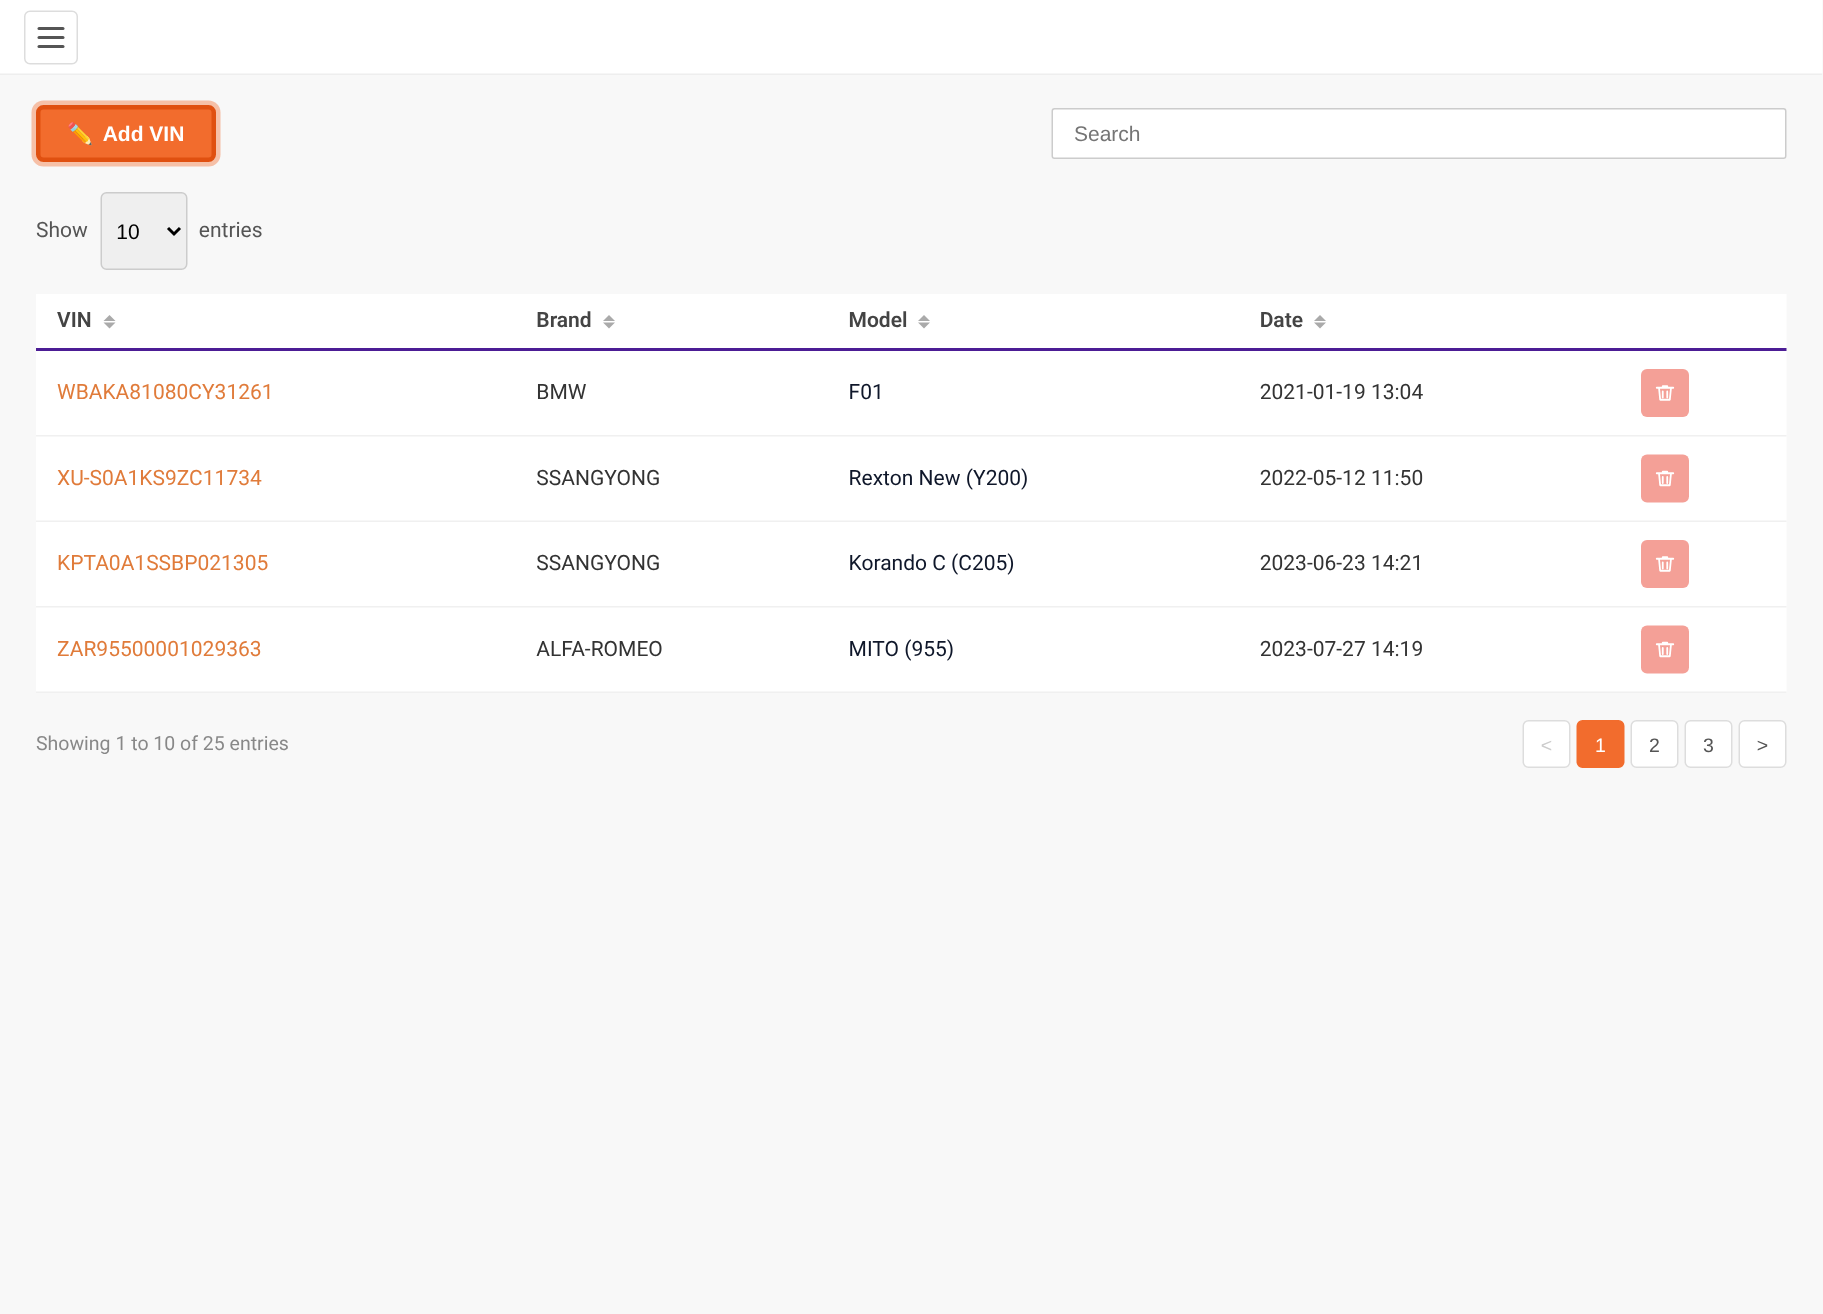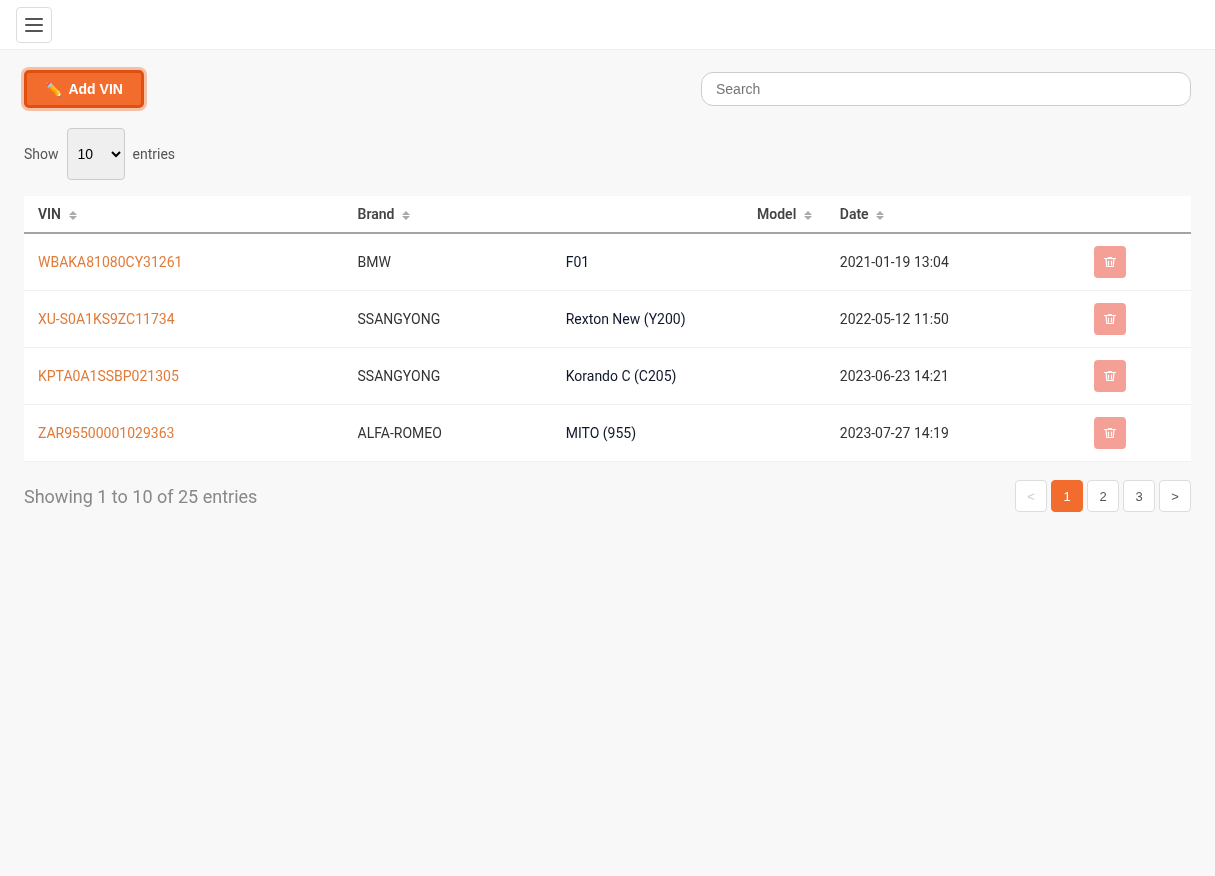--- a/index.html
+++ b/index.html
@@ -61,21 +61,21 @@
       gap: 6px;
       box-shadow: 0 0 0 3px rgba(242,108,45,0.4);
     }
     .pencil-icon {
       font-size: 14px;
     }
     .search-input {
       width: 490px;
       padding: 8px 14px;
       border: 1px solid #ccc;
-      border-radius: 12px;
+      border-radius: 2px;
       font-size: 14px;
       color: #701a75;
       outline: none;
     }
     .entries-row {
       display: flex;
       align-items: center;
       gap: 8px;
       margin-bottom: 16px;
       font-size: 14px;
@@ -86,21 +86,21 @@
       border-radius: 4px;
       padding: 16px 6px;
       font-size: 14px;
     }
     .data-table {
       width: 100%;
       border-collapse: collapse;
       background: #fff;
     }
     .data-table thead tr {
-      border-bottom: 2px solid #a3a3a3;
+      border-bottom: 2px solid #4c1d95;
     }
     .data-table th {
       text-align: left;
       padding: 10px 14px;
       font-weight: 600;
       color: #444;
       font-size: 14px;
       white-space: nowrap;
     }
     .sort-icon {
@@ -155,21 +155,21 @@
       font-size: 14px;
     }
     .table-footer {
       display: flex;
       align-items: center;
       justify-content: space-between;
       margin-top: 18px;
     }
     .showing-text {
       color: #888;
-      font-size: 18px;
+      font-size: 13px;
     }
     .pagination {
       display: flex;
       align-items: center;
       gap: 4px;
     }
     .page-btn {
       width: 32px;
       height: 32px;
       border: 1px solid #ddd;
@@ -234,21 +234,21 @@
               <span></span>
             </span>
         </th>
         <th style="cursor:pointer;">
           <span>Brand</span>
           <span class="sort-icon">
               <span></span>
               <span></span>
             </span>
         </th>
-        <th style="cursor:pointer;text-align:right;">
+        <th style="cursor:pointer;">
           <span>Model</span>
           <span class="sort-icon">
               <span></span>
               <span></span>
             </span>
         </th>
         <th style="cursor:pointer;">
           <span>Date</span>
           <span class="sort-icon">
               <span></span>

